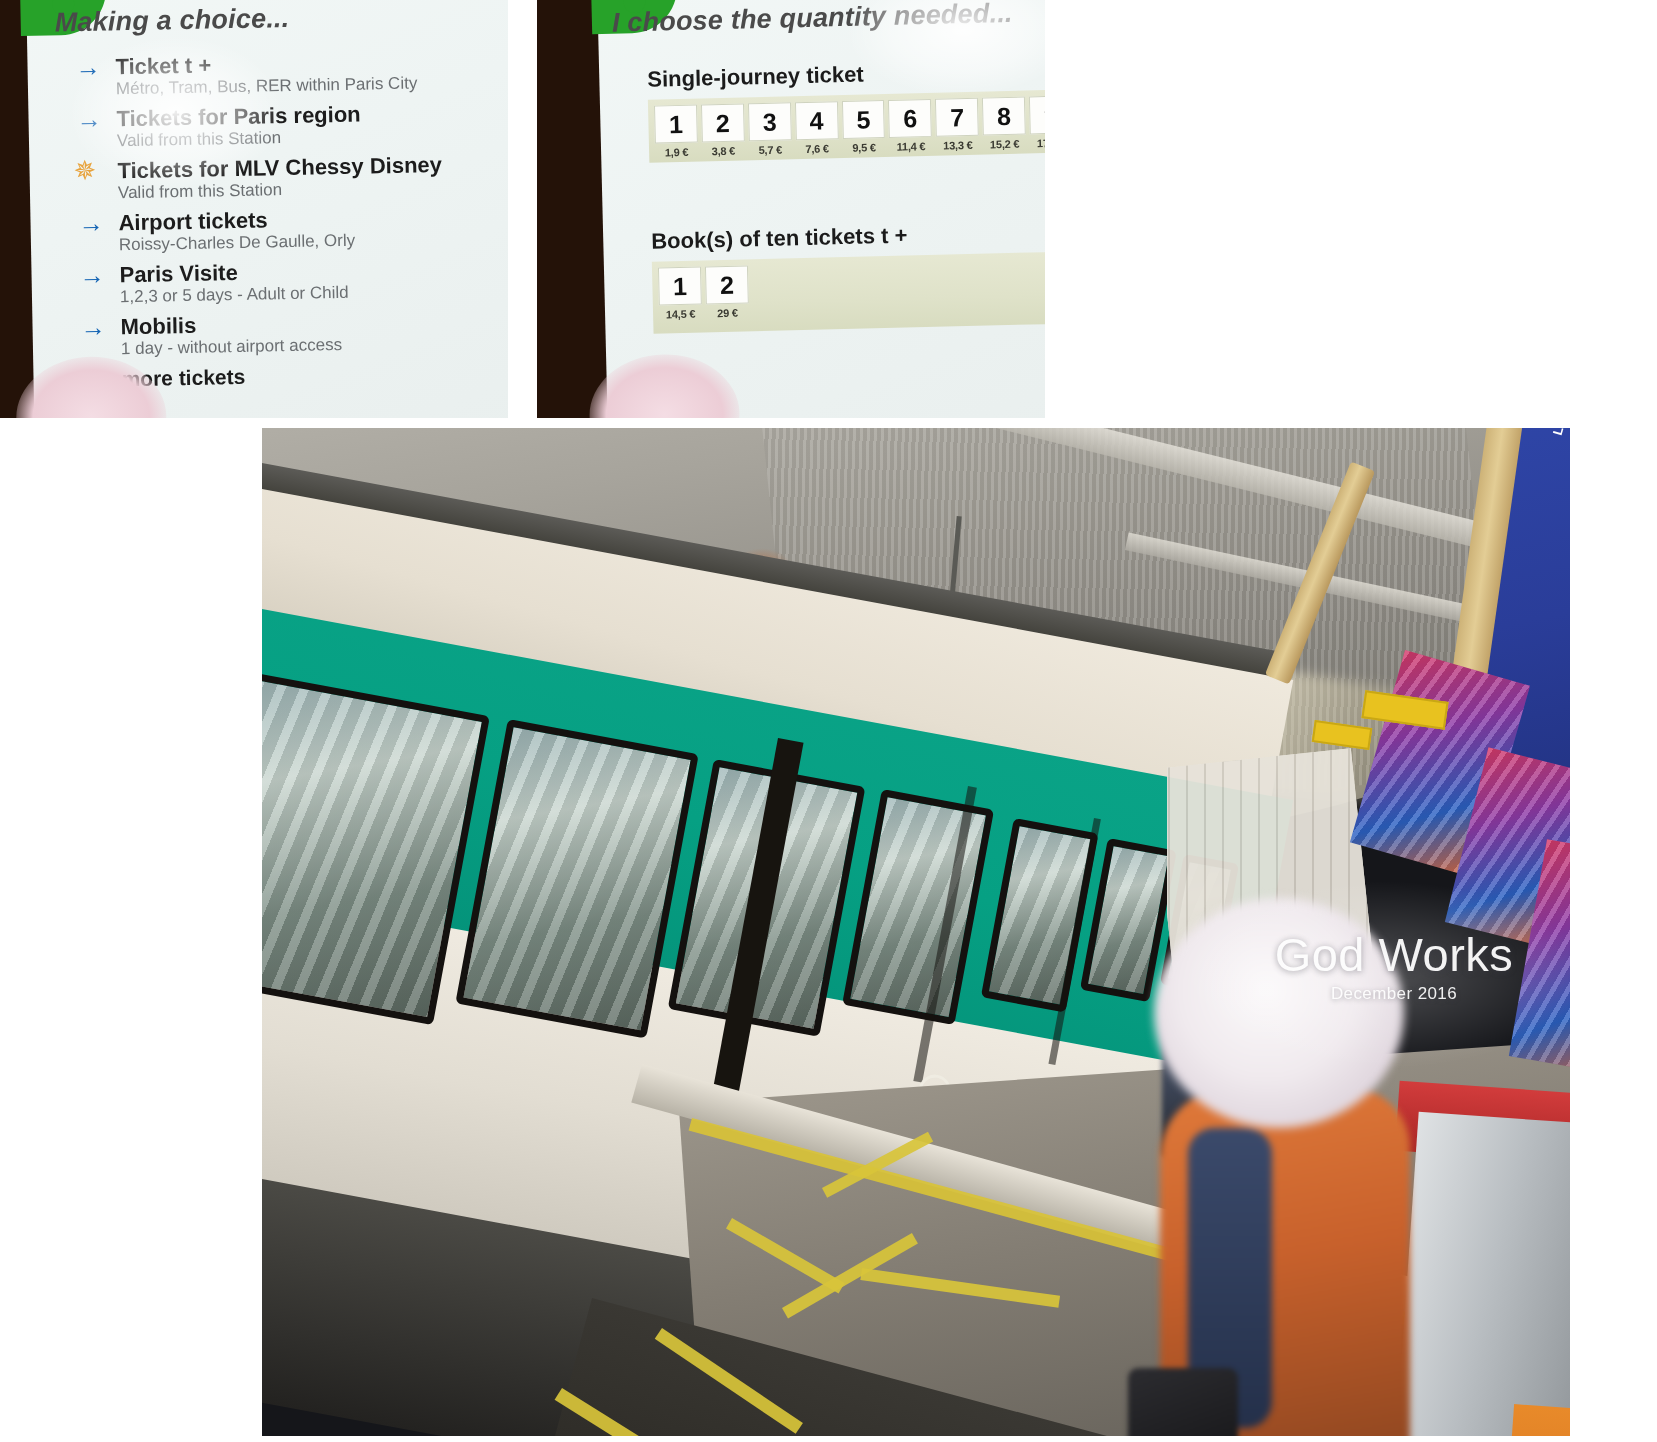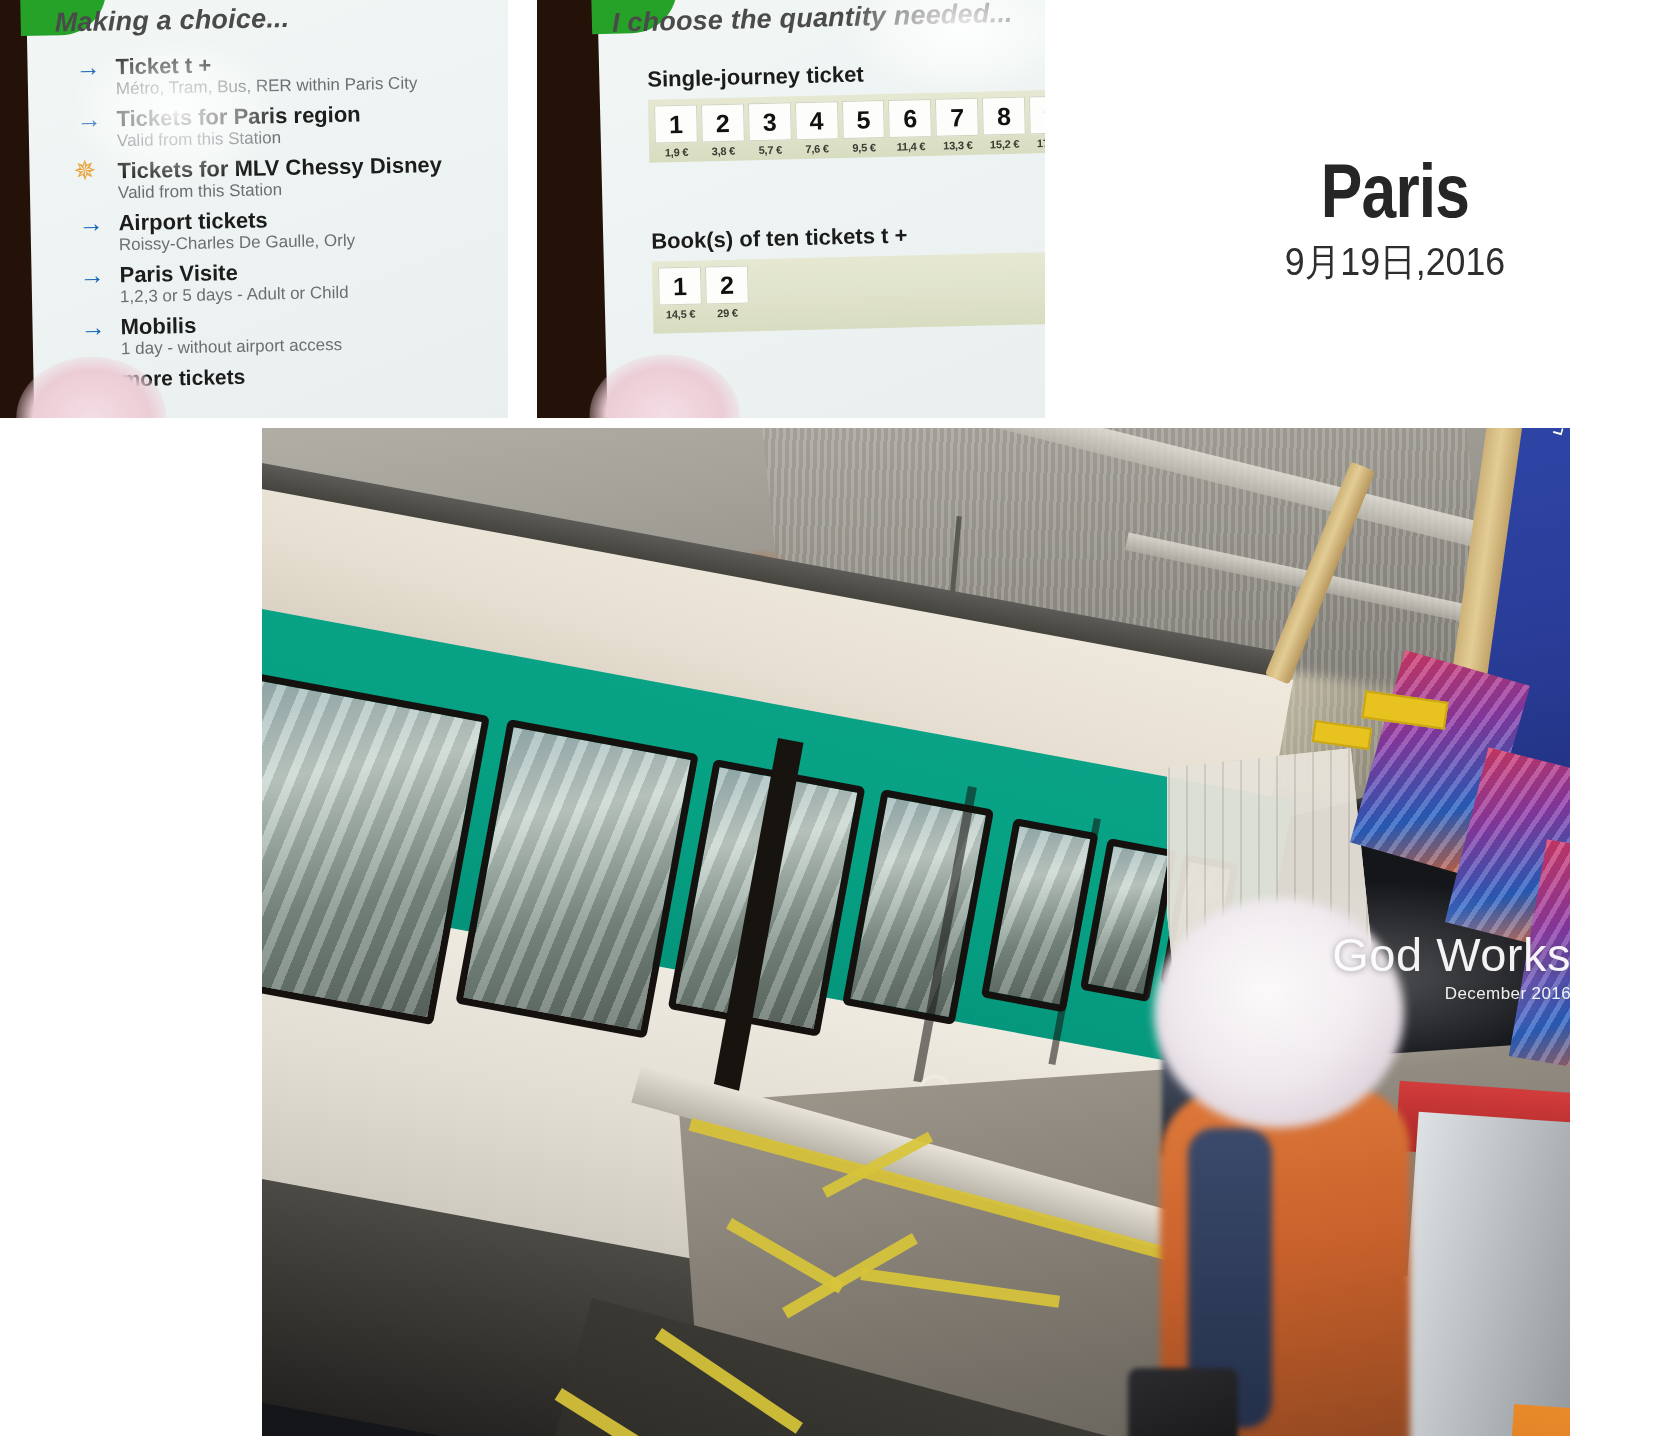--- a/index.html
+++ b/index.html
@@ -190,21 +190,21 @@
       filter:blur(4px);}
   .fg-coat{position:absolute;left:68px;top:190px;width:250px;height:370px;
       background:linear-gradient(170deg,#e07a3a 0%,#c8612c 45%,#8e4620 100%);
       border-radius:70px 60px 10px 10px;filter:blur(3px);}
   .fg-strap{position:absolute;left:96px;top:230px;width:84px;height:300px;
       background:linear-gradient(180deg,#3b4a6b,#24304a);border-radius:26px;filter:blur(3px);}
   .fg-bag{position:absolute;left:36px;top:470px;width:110px;height:110px;
       background:linear-gradient(160deg,#2c2c30,#141416);border-radius:10px;filter:blur(2px);}
 
   
-  .wm{position:absolute;left:1009px;top:500px;width:300px;text-align:right;
+  .wm{position:absolute;left:982px;top:500px;width:300px;text-align:center;
       pointer-events:none;}
   .wm-main{font-size:47px;color:rgba(255,255,255,.94);line-height:54px;
       letter-spacing:.5px;text-shadow:0 1px 6px rgba(60,60,70,.45);}
   .wm-sub{font-size:17px;color:rgba(255,255,255,.92);line-height:24px;
       letter-spacing:.4px;text-shadow:0 1px 5px rgba(60,60,70,.4);}
   .wm-halo{position:absolute;left:906px;top:452px;width:420px;height:190px;
       background:radial-gradient(ellipse at center,rgba(255,255,255,.25),rgba(255,255,255,0) 70%);
       pointer-events:none;}
 </style>
 </head>
@@ -306,24 +306,20 @@
             <div class="qty-price">29 €</div>
           </div>
         </div>
       </div>
 
       <div class="glare glare-b"></div>
       <div class="finger"></div>
     </div>
   </div>
 
-  <div class="title-block">
-    <div class="title-main">Paris</div>
-    <div class="title-date">9月19日,2016</div>
-  </div>
 </div>
 
 <div class="photo">
 
   <div class="ceiling"></div>
   <div class="ceiling-tile"></div>
   <div class="ceiling-beam beam1"></div>
   <div class="ceiling-beam beam2"></div>
   <div class="rust"></div>
   <div class="tunnel"></div>

